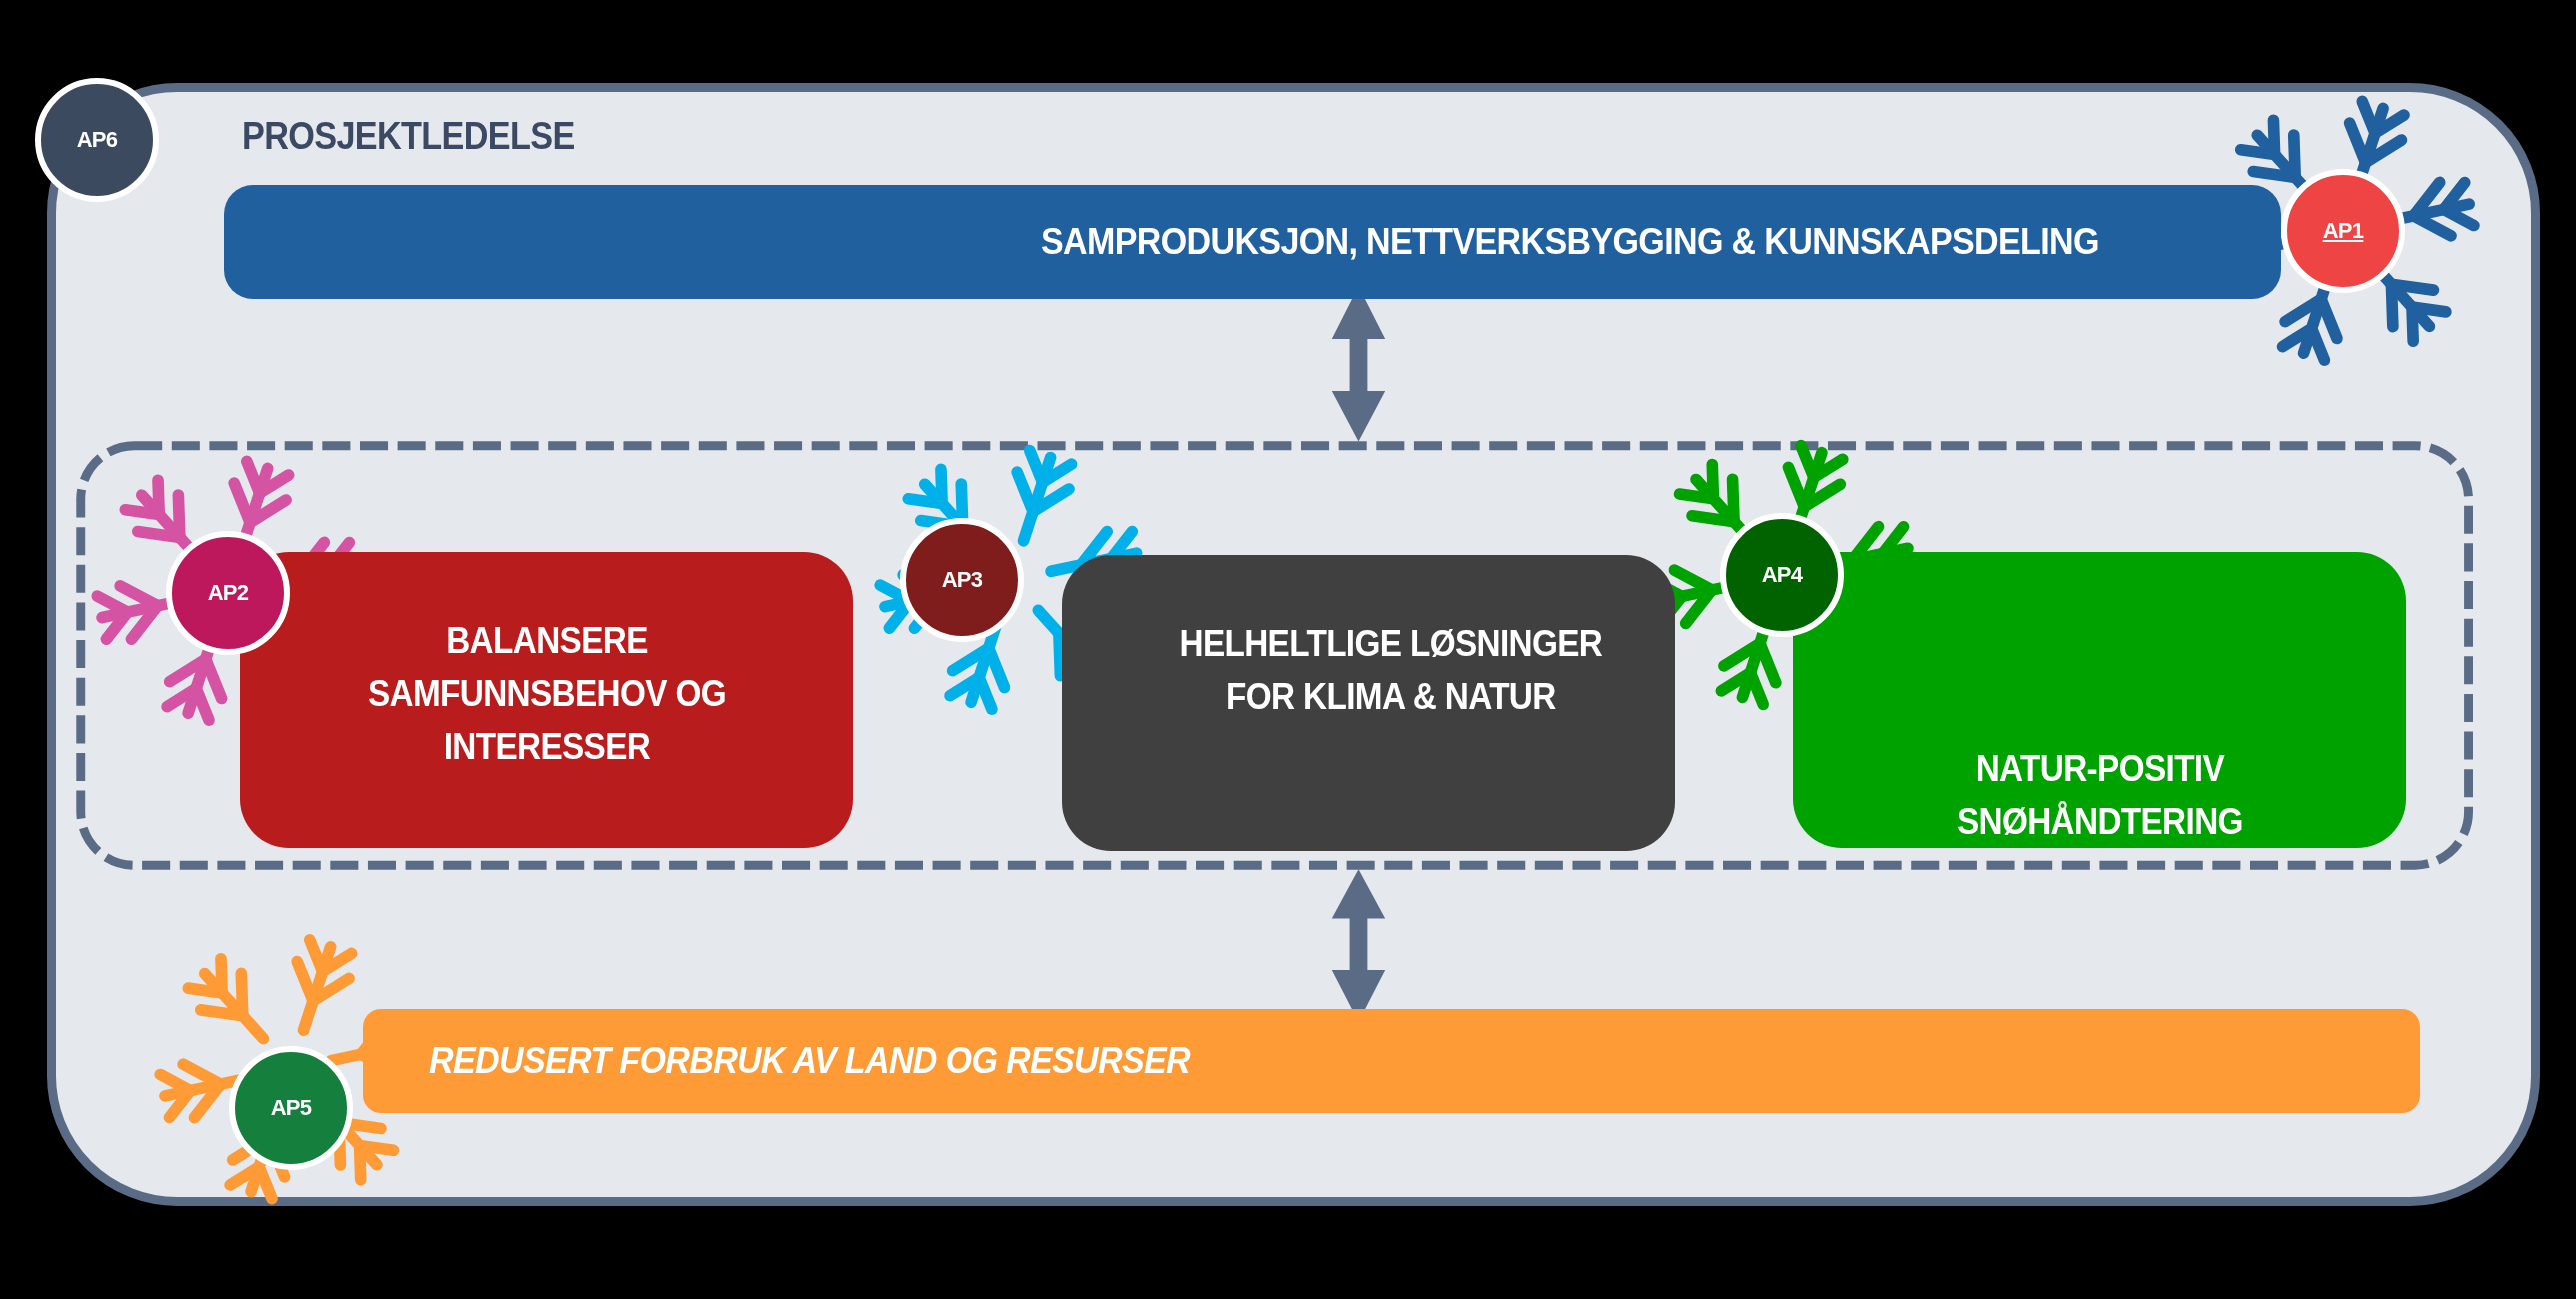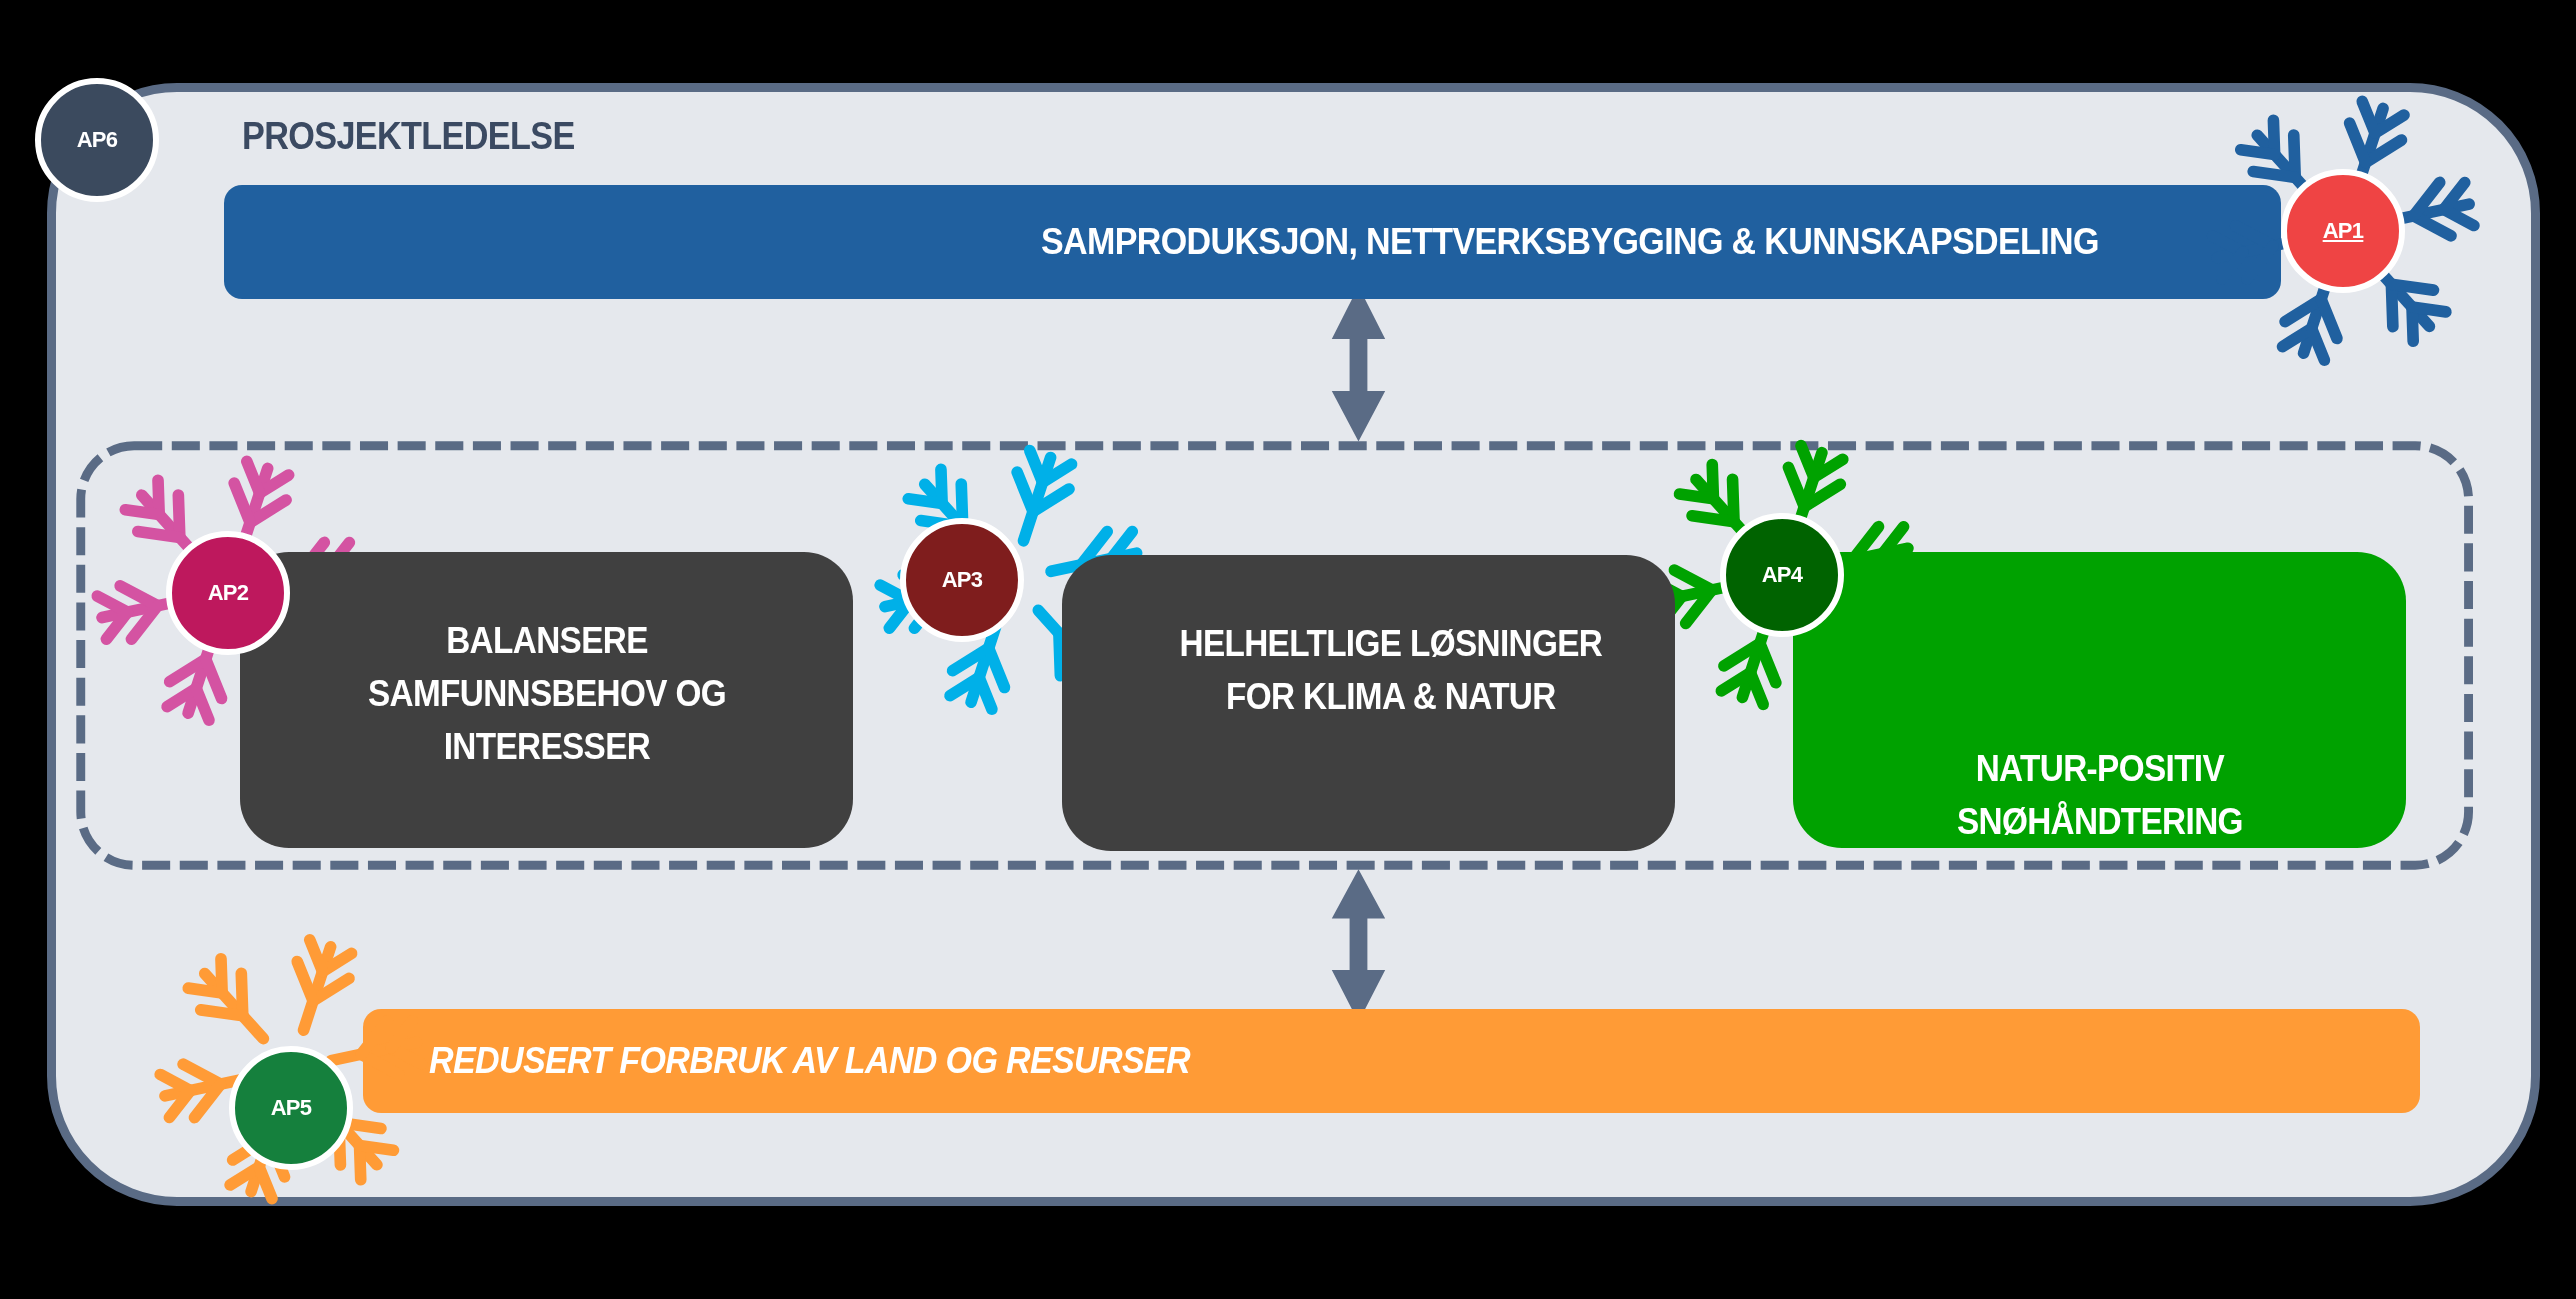--- a/index.html
+++ b/index.html
@@ -137,25 +137,25 @@
       <line x1="2457.277859889929" y1="871.1867536226639" x2="2413.1304802469826" y2="847.7131754833694" stroke="#00a200" stroke-width="17" stroke-linecap="round"></line>
       <line x1="2457.277859889929" y1="871.1867536226639" x2="2426.494786123646" y2="910.587291303" stroke="#00a200" stroke-width="17" stroke-linecap="round"></line>
       <line x1="2563.8521636184687" y1="795.4113104713564" x2="2478.2034460045347" y2="700.28877281025" stroke="#00a200" stroke-width="17" stroke-linecap="round"></line>
       <line x1="2533.7412863323198" y1="761.9697933248736" x2="2531.577517536765" y2="700.0075620496897" stroke="#00a200" stroke-width="17" stroke-linecap="round"></line>
       <line x1="2533.7412863323198" y1="761.9697933248736" x2="2472.3446660703426" y2="753.3410610653497" stroke="#00a200" stroke-width="17" stroke-linecap="round"></line>
       <line x1="2503.6304090461713" y1="728.5282761783909" x2="2501.8854342110462" y2="678.5587348274362" stroke="#00a200" stroke-width="17" stroke-linecap="round"></line>
       <line x1="2503.6304090461713" y1="728.5282761783909" x2="2454.1170056090928" y2="721.5696211303876" stroke="#00a200" stroke-width="17" stroke-linecap="round"></line>
     </g>
 </svg>
 
-<div id="bar-ap1" class="abs bar" style="background: rgb(32, 96, 159);">
+<div id="bar-ap1" class="abs bar" style="background: rgb(32, 96, 159); border-radius: 29px;">
   <span class="abs label">SAMPRODUKSJON, NETTVERKSBYGGING &amp; KUNNSKAPSDELING</span>
 </div>
 
-<div id="box-ap2" class="abs box" style="background: #404040; justify-content: center;">
+<div id="box-ap2" class="abs box" style="background: #b91c1c; justify-content: center;">
   <div class="label">
     <div>BALANSERE</div>
     <div>SAMFUNNSBEHOV OG</div>
     <div>INTERESSER</div>
   </div>
 </div>
 
 <div id="box-ap3" class="abs box" style="background: #404040; margin-left: 46px;">
   <div class="label">
     <div>HELHELTLIGE LØSNINGER</div>

